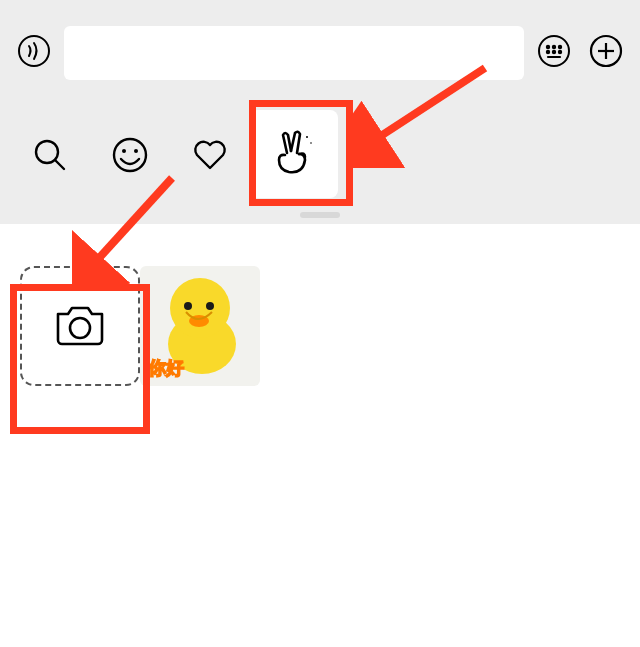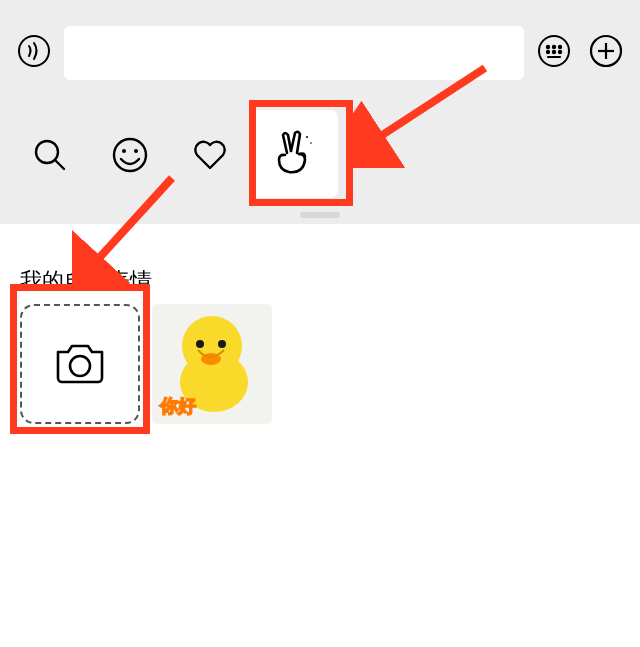--- a/index.html
+++ b/index.html
@@ -70,21 +70,20 @@
       padding: 42px 20px 20px 20px;
       height: 440px;
     }
     .section-title {
       font-size: 22px;
       color: #000000;
       margin-bottom: 8px;
     }
     .sticker-grid {
       display: flex;
-      gap: 12px;
     }
     .add-tile {
       width: 120px; height: 120px;
       border: 2px dashed #555;
       border-radius: 14px;
       display: flex; align-items: center; justify-content: center;
       background: #ffffff;
     }
     .sticker-tile {
       width: 120px; height: 120px;
@@ -176,21 +175,20 @@
         <path d="M30 27 q6 -2 6 3"></path>
         <circle cx="38" cy="10" r="1" fill="#000" stroke="none"></circle>
         <circle cx="42" cy="16" r="0.8" fill="#000" stroke="none"></circle>
       </svg>
     </span>
   </div>
   <div class="drag-handle"></div>
 </div>
 
 <div class="selfie-panel">
-  <div class="section-title">我的自拍表情</div>
 
   <div class="sticker-grid">
 
     <div class="add-tile">
       <span>
         <svg width="56" height="56" viewBox="0 0 56 56" fill="none" stroke="#000" stroke-width="2.6" stroke-linejoin="round">
           <path d="M6 18 h10 l4 -6 h16 l4 6 h10 v26 a4 4 0 0 1 -4 4 H10 a4 4 0 0 1 -4 -4 Z"></path>
           <circle cx="28" cy="32" r="10"></circle>
         </svg>
       </span>

